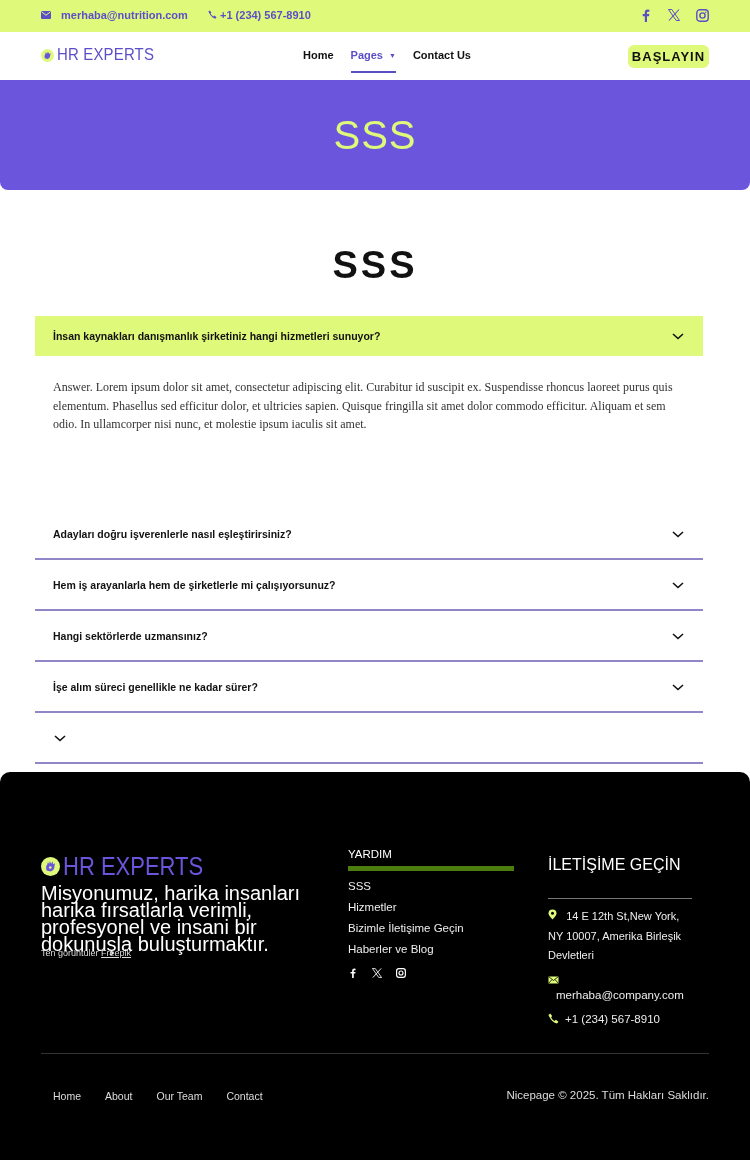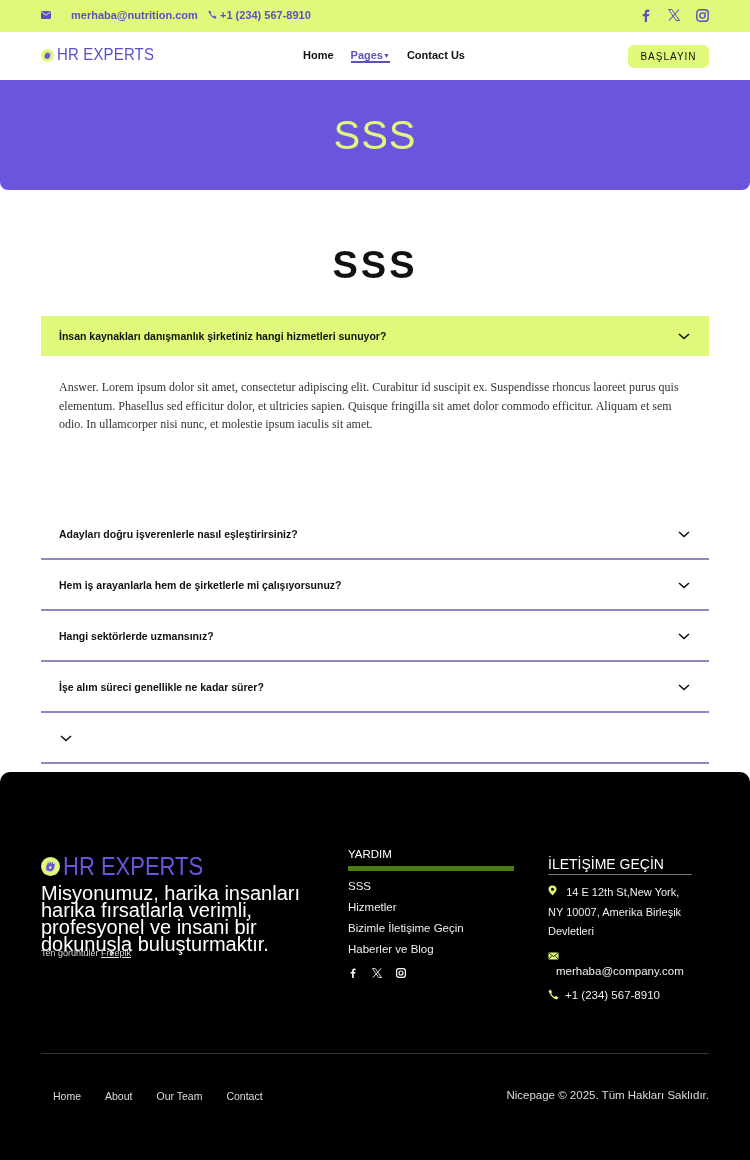--- a/index.html
+++ b/index.html
@@ -1,43 +1,43 @@
 <!DOCTYPE html>
 <html><head>
   <meta charset="utf-8">
   <style>
     * { box-sizing: border-box; margin: 0; padding: 0; }
     html, body { width: 750px; background: #ffffff; }
     body { font-family: "Liberation Sans", sans-serif; color: #111; position: relative; height: 1160px; overflow: hidden; }
 
     
     .topbar { position: absolute; left: 0; top: 0; width: 750px; height: 32px; background: #dffa7b; }
-    .topbar .email { position: absolute; left: 41px; top: 9px; font-size: 11px; font-weight: bold; color: #5b4fc8; display: flex; align-items: center; gap: 20px; }
+    .topbar .email { position: absolute; left: 41px; top: 9px; font-size: 11px; font-weight: bold; color: #5b4fc8; display: flex; align-items: center; gap: 10px; }
     .topbar .phone { position: absolute; left: 208px; top: 9px; font-size: 11px; font-weight: bold; color: #5b4fc8; display: flex; align-items: center; gap: 3px; }
     .topbar .socials { position: absolute; right: 41px; top: 8px; display: flex; gap: 14px; align-items: center; }
     .topbar .socials span { width: 14px; height: 14px; display: inline-flex; align-items: center; justify-content: center; color: #5b4fc8; }
 
     
     .header { position: absolute; left: 0; top: 32px; width: 750px; height: 48px; background: #fff; }
     .logo { position: absolute; left: 41px; top: 13px; display: flex; align-items: center; gap: 3px; }
     .logo .mark { width: 13px; height: 13px; border-radius: 50%; background: #dffa7b; display: inline-flex; align-items: center; justify-content: center; }
     .logo .text { font-family: "Liberation Sans", sans-serif; font-size: 17px; color: #5b4fc8; letter-spacing: 0.2px; transform: scaleX(0.88); transform-origin: left; }
     .nav { position: absolute; left: 303px; top: 17px; display: flex; gap: 17px; font-size: 11px; font-weight: bold; }
     .nav .item { color: #111; }
-    .nav .pages { color: #5b4fc8; border-bottom: 2px solid #5b4fc8; padding-bottom: 0; display: flex; align-items: center; gap: 0; }
+    .nav .pages { color: #5b4fc8; border-bottom: 2px solid #5b4fc8; padding-bottom: 10px; display: flex; align-items: center; gap: 6px; }
     .nav .pages .caret { font-size: 7px; color: #5b4fc8; }
-    .cta { position: absolute; left: 628px; top: 13px; width: 81px; height: 23px; background: #dffa7b; border-radius: 6px; font-size: 10px; font-weight: normal; letter-spacing: 1px; display: flex; align-items: center; justify-content: center; color: #111; border: none; }
+    .cta { position: absolute; left: 628px; top: 13px; width: 81px; height: 23px; background: #dffa7b; border-radius: 6px; font-size: 13px; font-weight: bold; letter-spacing: 1px; display: flex; align-items: center; justify-content: center; color: #111; border: none; }
 
     
     .hero { position: absolute; left: 0; top: 80px; width: 750px; height: 110px; background: #6b55dc; border-radius: 0 0 8px 8px; display: flex; align-items: center; justify-content: center; }
     .hero h1 { font-size: 40px; color: #dffa7b; font-weight: normal; letter-spacing: 1px; font-family: "Liberation Sans", sans-serif; }
 
     
     .faq-title { position: absolute; left: 0; top: 244px; width: 750px; text-align: center; font-size: 38px; font-weight: bold; letter-spacing: 3px; color: #111; }
-    .faq { position: absolute; left: 41px; top: 316px; width: 668px; }
+    .faq { position: absolute; left: 35px; top: 316px; width: 668px; }
     .q-open { height: 40px; background: #dffa7b; display: flex; align-items: center; justify-content: space-between; padding: 0 18px; }
     .q-text { font-size: 10.5px; font-weight: bold; color: #111; }
     .chev { width: 14px; height: 10px; display: inline-flex; }
     .answer { padding: 22px 18px 0 18px; font-size: 12px; line-height: 18.5px; color: #333; height: 153px; font-family: Liberation Serif, serif; }
     .q { height: 51px; border-bottom: 2px solid #8f87c7; display: flex; align-items: center; justify-content: space-between; padding: 0 18px; }
 
     
     .footer { position: absolute; left: 0; top: 772px; width: 750px; height: 388px; background: #000; border-radius: 10px 10px 0 0; color: #fff; }
     .f-logo { position: absolute; left: 41px; top: 80px; display: flex; align-items: center; gap: 3px; }
     .f-logo .mark { width: 19px; height: 19px; border-radius: 50%; background: #dffa7b; display: inline-flex; align-items: center; justify-content: center; }
@@ -47,21 +47,21 @@
     .credit a { color: #ddd; text-decoration: underline; }
 
     .help { position: absolute; left: 348px; top: 76px; width: 166px; }
     .help .h { font-size: 11.5px; color: #fff; padding-bottom: 6px; border-bottom: 5px solid #4d7c0f; }
     .help ul { list-style: none; margin-top: 5px; }
     .help li { font-size: 11.5px; color: #eee; height: 21px; line-height: 21px; }
     .help .soc { display: flex; gap: 14px; margin-top: 8px; align-items: center; }
     .help .soc span { width: 10px; height: 10px; display: inline-flex; align-items: center; justify-content: center; color: #fff; }
 
     .contact { position: absolute; left: 548px; top: 84px; width: 144px; }
-    .contact .h { font-size: 14px; color: #fff; padding-bottom: 2px; border-bottom: 1px solid #777; }
+    .contact .h { font-size: 16px; color: #fff; padding-bottom: 24px; border-bottom: 1px solid #777; }
     .contact .addr { margin-top: 8px; font-size: 11px; line-height: 19.5px; color: #eee; }
     .contact .mailicon { margin-top: 10px; }
     .contact .mail { font-size: 11.5px; color: #eee; margin-top: 1px; margin-left: 8px; }
     .contact .ph { margin-top: 12px; font-size: 11.5px; color: #eee; display: flex; align-items: center; gap: 6px; }
     .ico-lime { color: #dffa7b; display: inline-flex; align-items: center; }
 
     .f-divider { position: absolute; left: 41px; top: 281px; width: 668px; height: 1px; background: #333; }
     .f-links { position: absolute; left: 53px; top: 318px; display: flex; gap: 24px; font-size: 10.5px; color: #ddd; }
     .copyright { position: absolute; right: 41px; top: 317px; font-size: 11.5px; color: #ddd; }
   </style>

